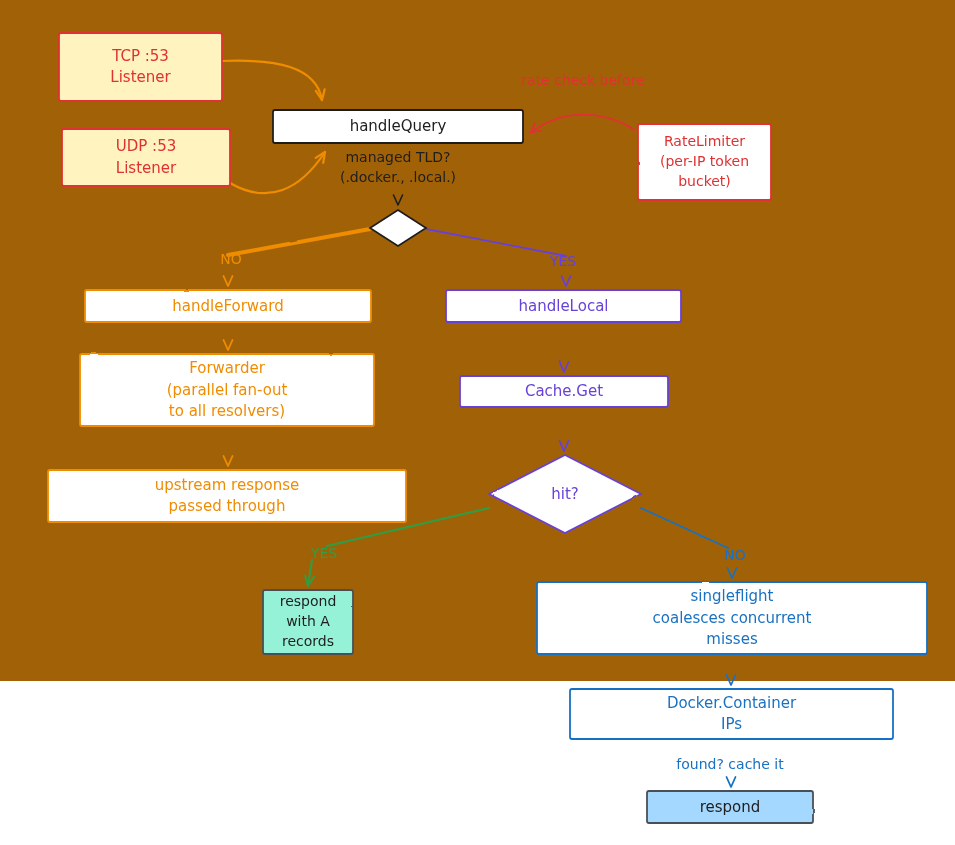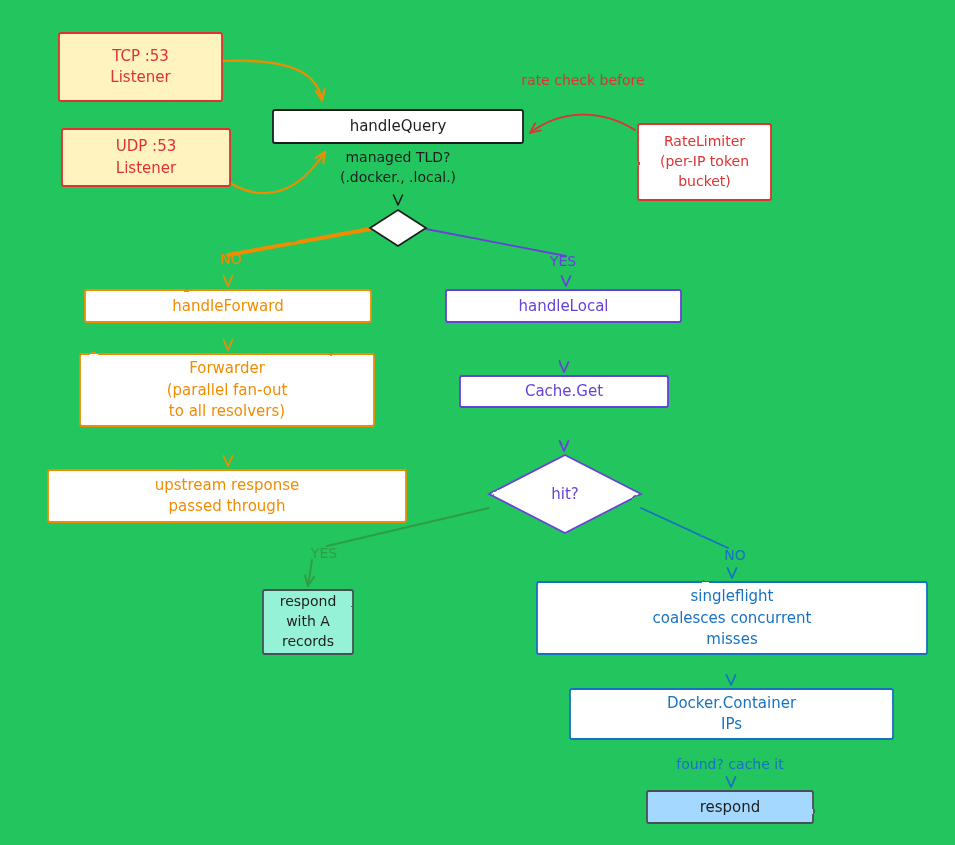--- a/index.html
+++ b/index.html
@@ -9,22 +9,22 @@
   }
   body {
     width: 955px;
     height: 845px;
     font-family: "DejaVu Sans", sans-serif;
     overflow: hidden;
   }
   #diagram-root {
     position: relative;
     width: 955px;
-    height: 845px;
-    background: #22c55e;
+    height: 681px;
+    background: #a16207;
   }
   svg#flow {
     position: absolute;
     top: 0;
     left: 0;
     width: 955px;
     height: 845px;
   }
   .node-text, .edge-label {
     font-family: "DejaVu Sans", sans-serif;

